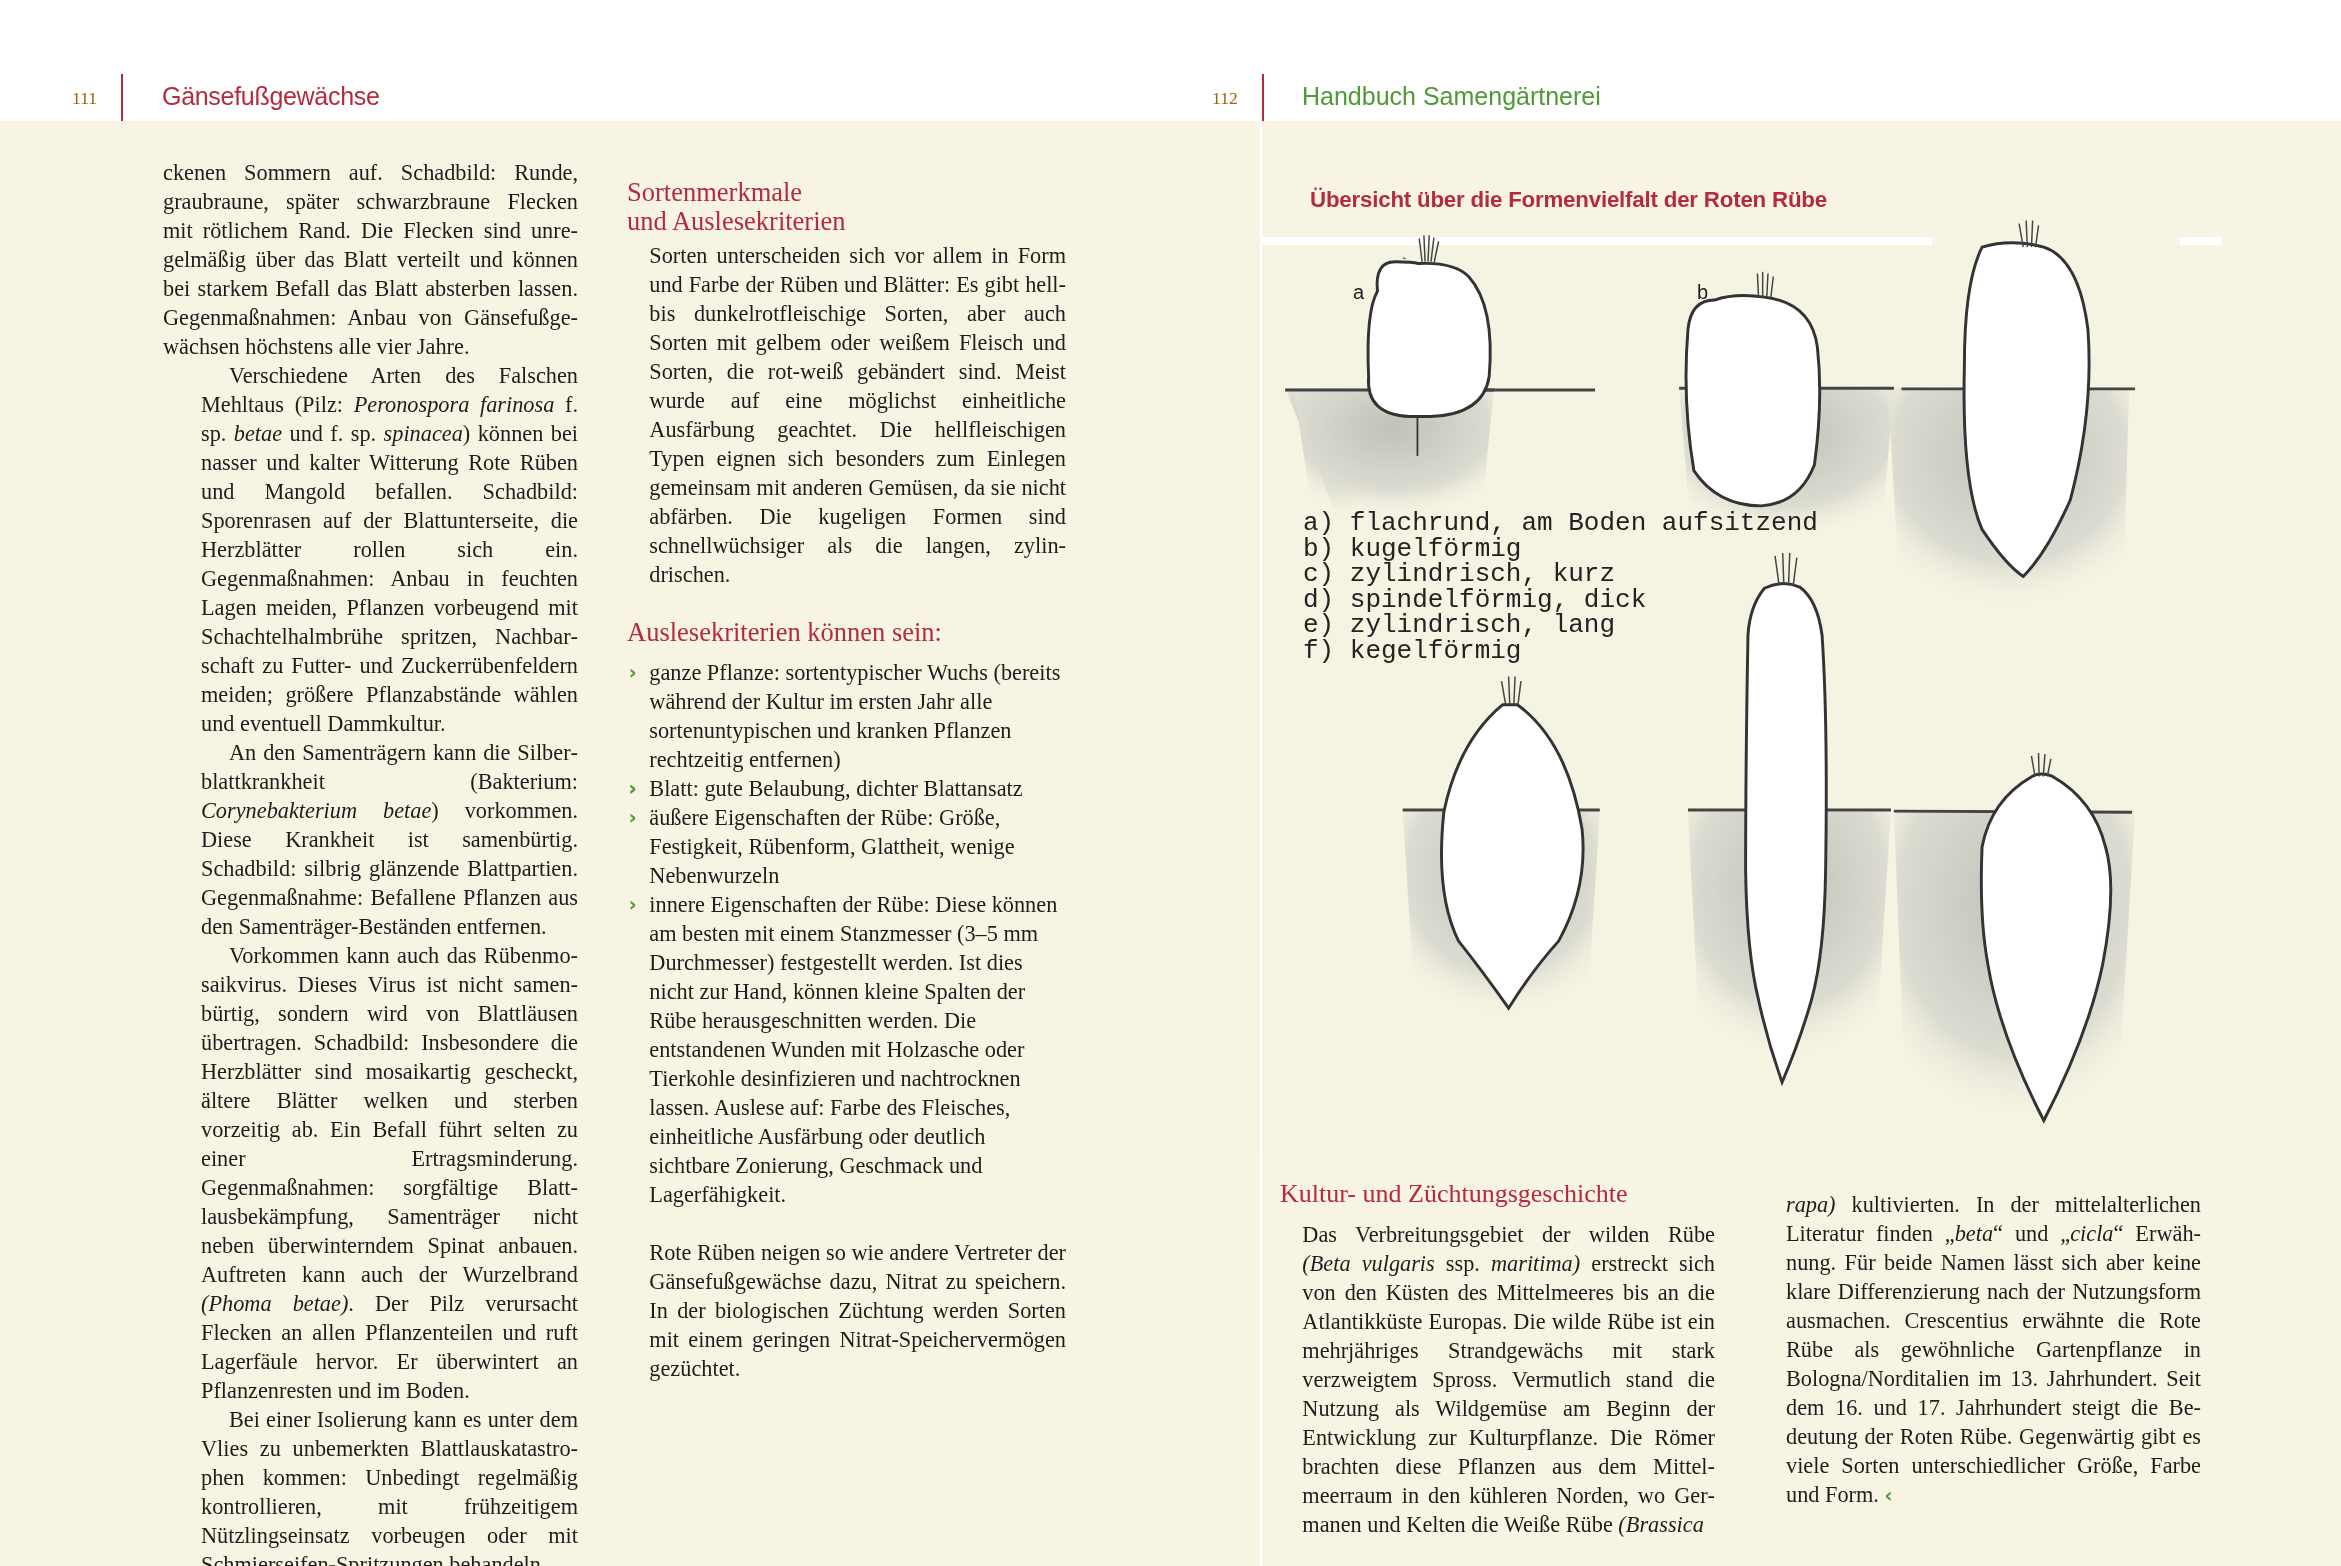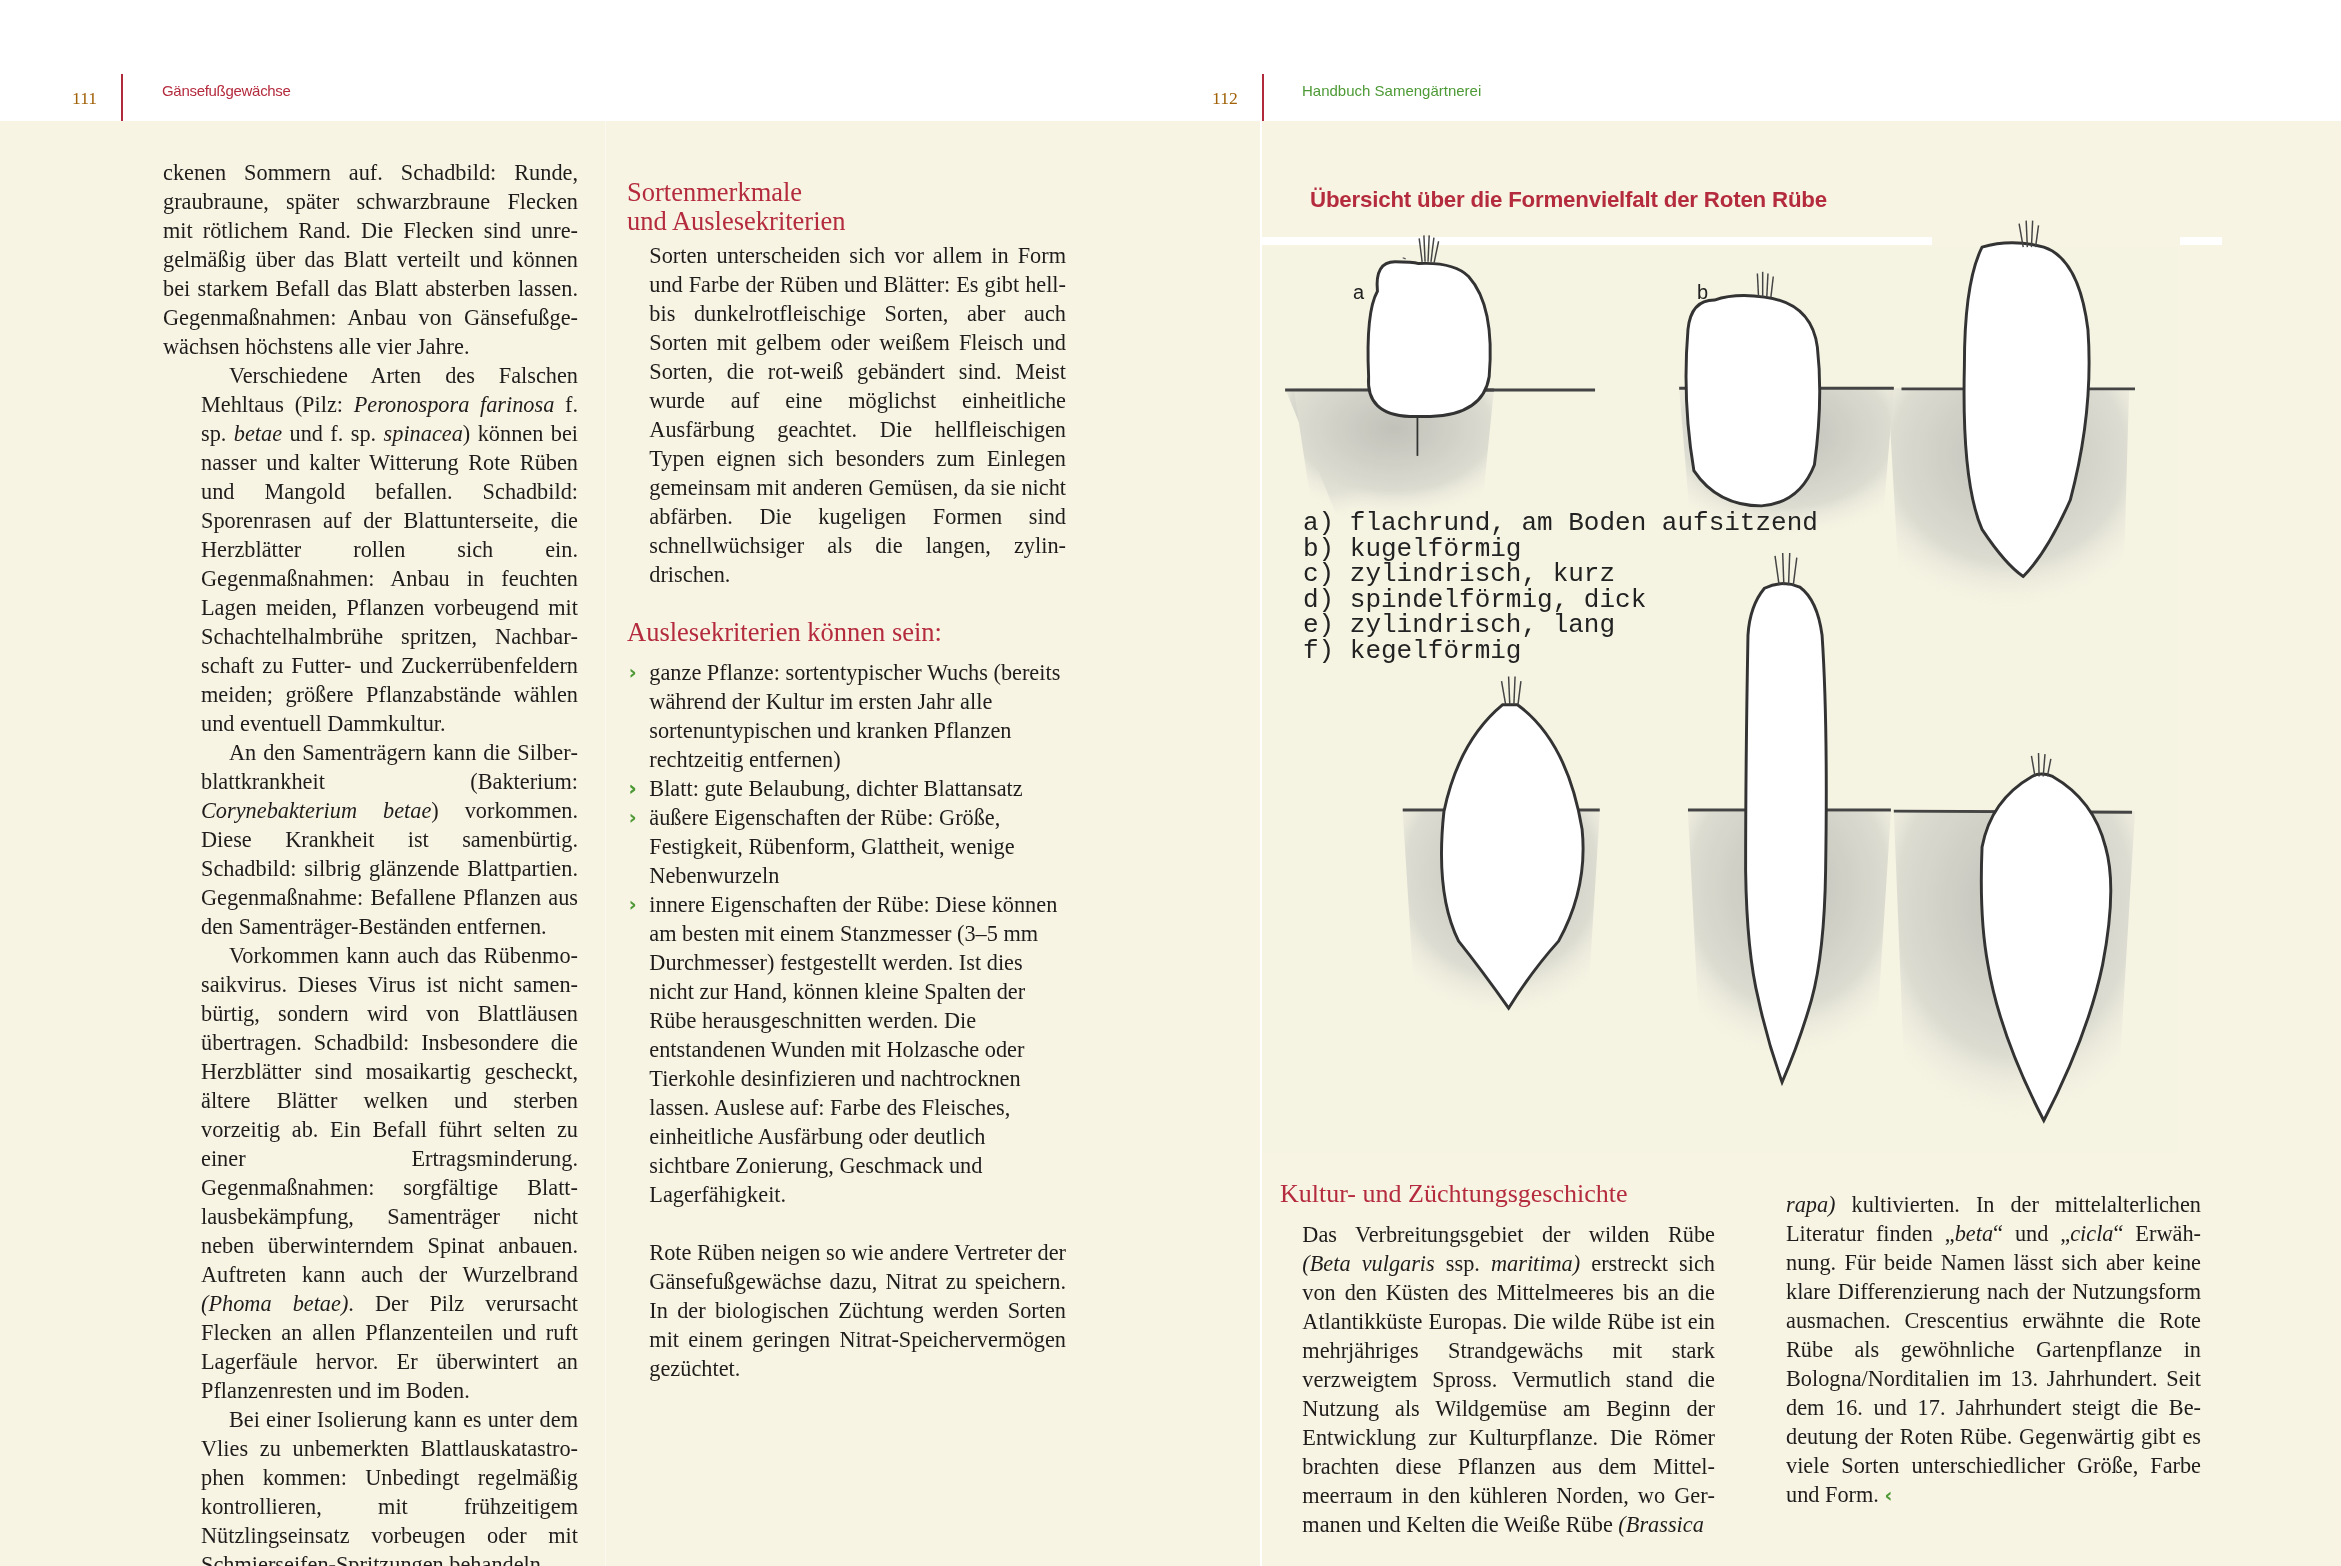--- a/index.html
+++ b/index.html
@@ -7,21 +7,21 @@
     width: 2342px; height: 1567px; position: relative; overflow: hidden;
     background: #ffffff;
     font-family: "Liberation Serif", "DejaVu Serif", serif;
     color: #1f1c1c;
   }
   .spread-bg { position: absolute; top: 121px; left: 0; width: 2342px; height: 1446px; background: #f7f4e3; }
   .gutter-line { position: absolute; top: 121px; width: 1.8px; height: 1446px; background: #ffffff; }
   .col-line { position: absolute; top: 121px; width: 1.2px; height: 1446px; background: #fbf9ee; }
   .header-rule { position: absolute; top: 74px; width: 1.8px; height: 47px; background: #b02a3c; }
   .page-num { position: absolute; top: 88px; font-family: "Liberation Serif", serif; font-size: 17.6px; color: #a16207; }
-  .running-head { position: absolute; top: 82px; font-family: "Liberation Sans", sans-serif; font-size: 15px; }
+  .running-head { position: absolute; top: 82px; font-family: "Liberation Sans", sans-serif; font-size: 25px; }
   .running-head.left { color: #b52b3e; font-weight: normal; letter-spacing: -0.3px; }
   .running-head.right { color: #4e9a36; font-weight: normal; }
 
   .col { position: absolute; font-size: 22.3px; line-height: 29px; text-align: justify; hyphens: manual; }
   .col p { margin: 0; }
   .col p.indent { text-indent: 28px; margin-left: 38px; }
   .col em { font-style: italic; }
   .col .body { padding-left: 22.3px; }
   .sec-head { color: #b52b3e; font-size: 26.5px; line-height: 29px; margin: 0 0 4.7px 0; font-weight: normal; }
   .gap { height: 29px; }

